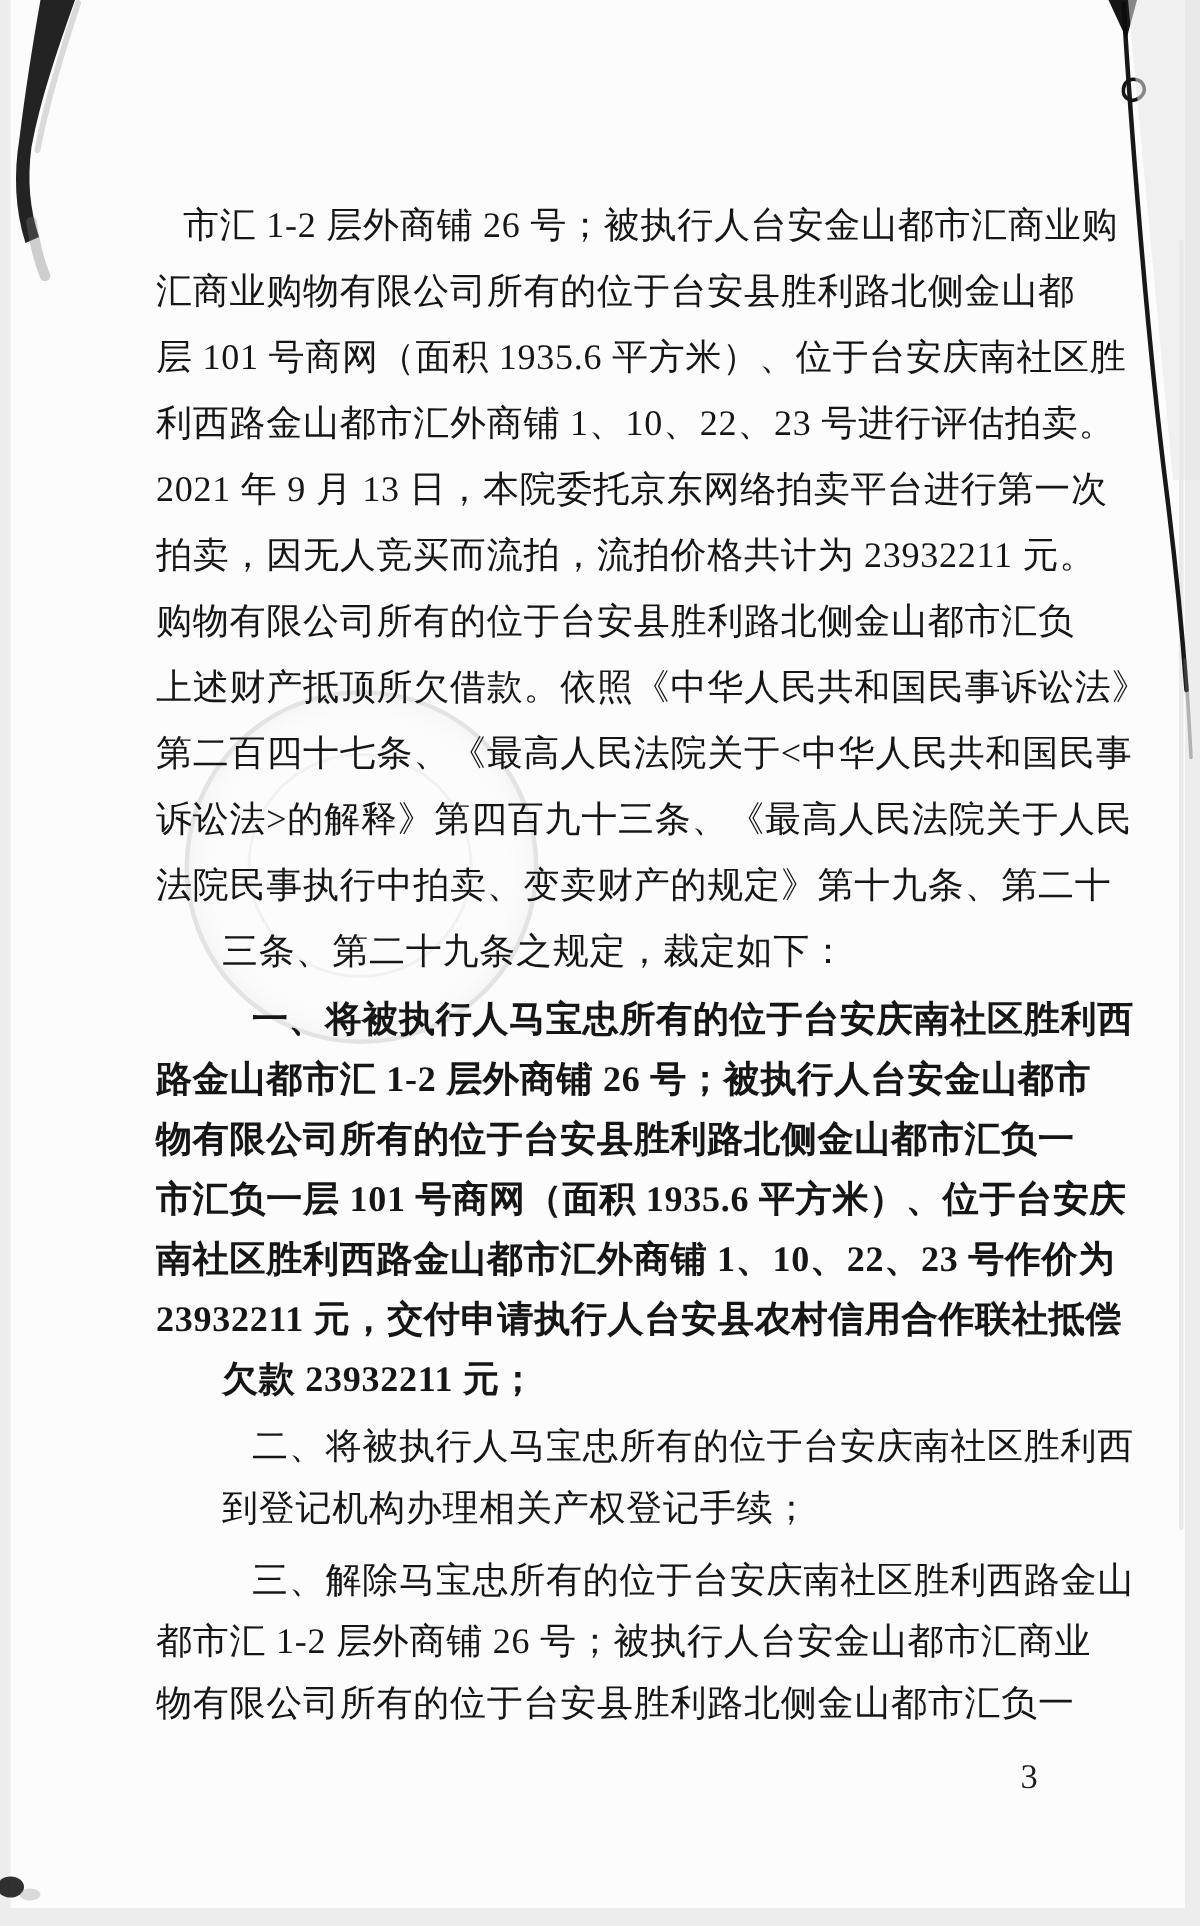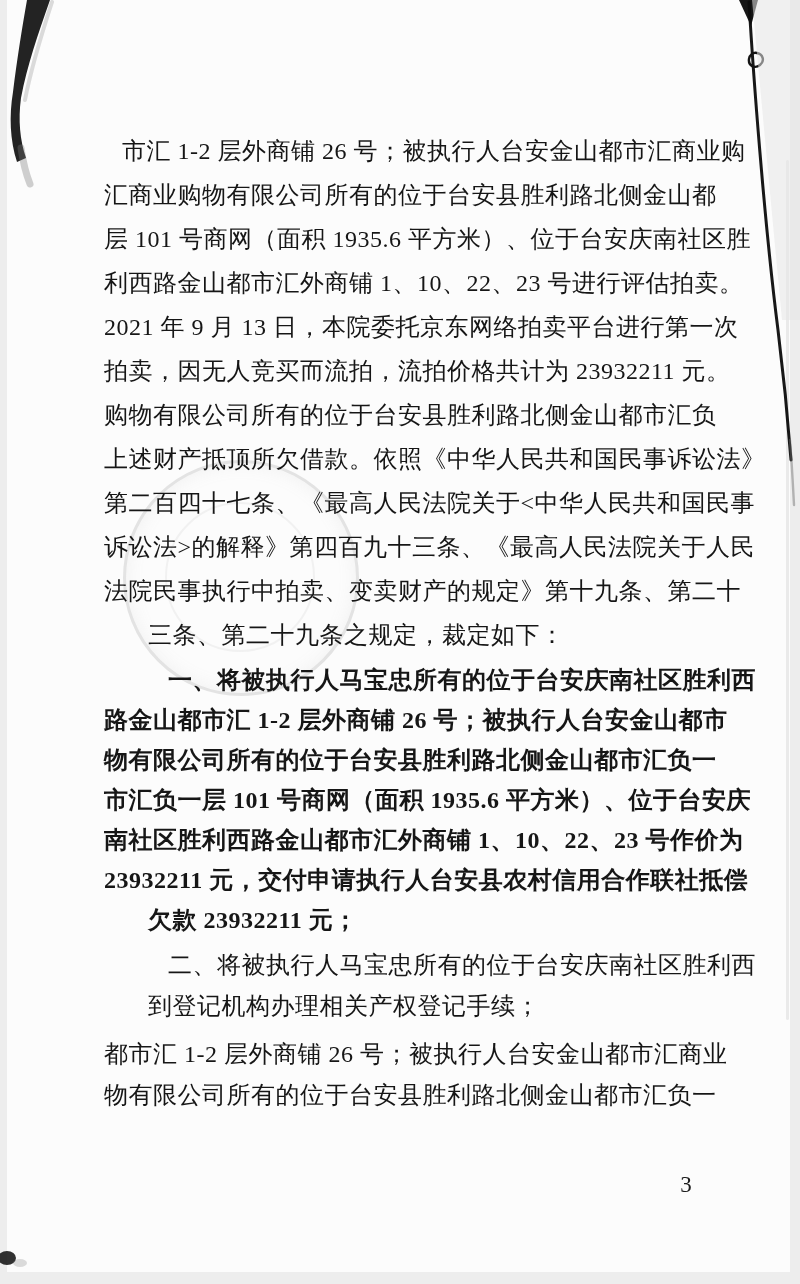--- a/index.html
+++ b/index.html
@@ -102,20 +102,21 @@
         <div class="line">市汇负一层 101 号商网（面积 1935.6 平方米）、位于台安庆</div>
         <div class="line">南社区胜利西路金山都市汇外商铺 1、10、22、23 号作价为</div>
         <div class="line">23932211 元，交付申请执行人台安县农村信用合作联社抵偿</div>
         <div class="line short-last">欠款 23932211 元；</div>
       </div>
       <div class="paragraph p2">
         <div class="line indent">二、将被执行人马宝忠所有的位于台安庆南社区胜利西</div>
         <div class="line short-last">到登记机构办理相关产权登记手续；</div>
       </div>
       <div class="paragraph p3">
+        <div class="line indent">三、解除马宝忠所有的位于台安庆南社区胜利西路金山</div>
         <div class="line">都市汇 1-2 层外商铺 26 号；被执行人台安金山都市汇商业</div>
         <div class="line">物有限公司所有的位于台安县胜利路北侧金山都市汇负一</div>
       </div>
     </div>
 
   <div class="page-number">3</div>
 
   <svg class="artifacts" width="800" height="1284" viewBox="0 0 800 1284" xmlns="http://www.w3.org/2000/svg">
 
     <path d="M27,0 L50,0 C38,34 27,66 21,98 C18,120 20,140 26,158 L17,162 C10,140 9,116 13,92 C17,60 22,28 27,0 Z" fill="#101010" opacity="0.92"></path>

